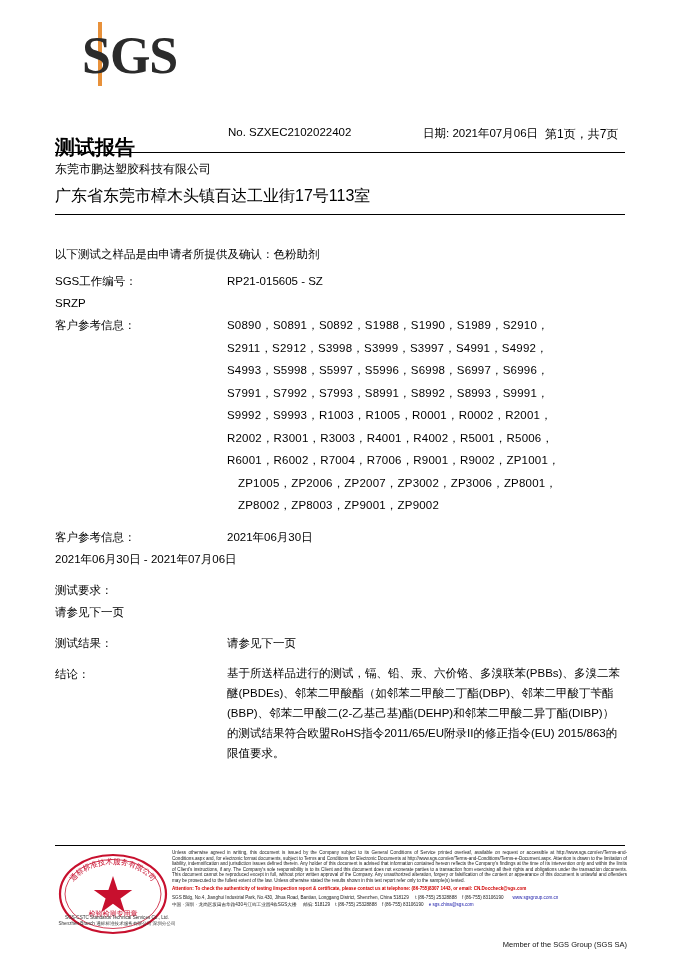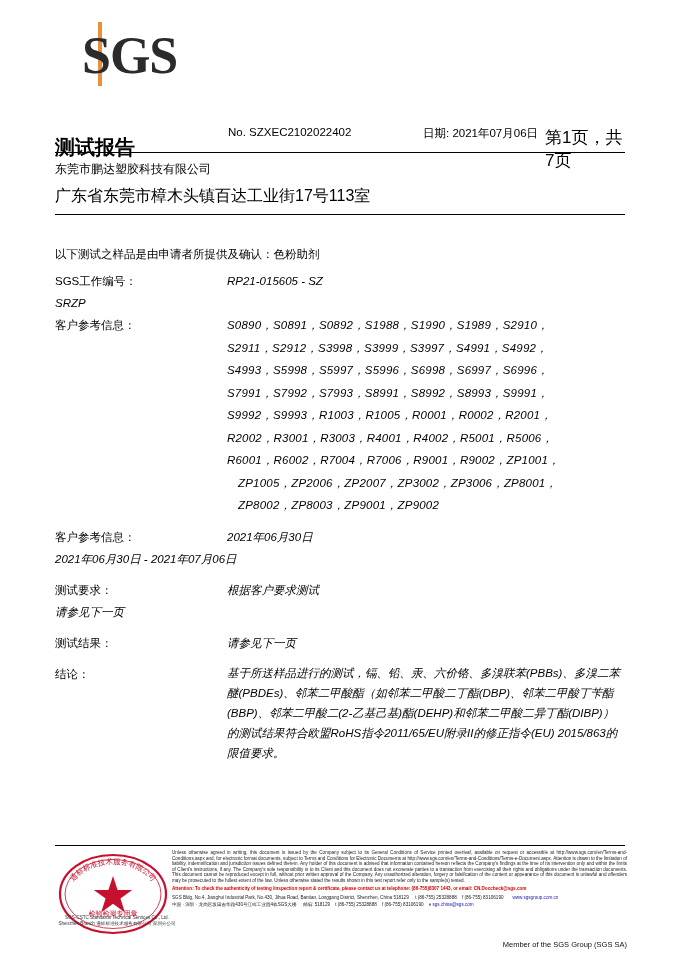--- a/index.html
+++ b/index.html
@@ -73,21 +73,21 @@
     position: absolute;
     left: 368px;
     top: 4px;
     font-size: 11.5px;
     text-align: right;
   }
   .doc-page {
     position: absolute;
     left: 490px;
     top: 4px;
-    font-size: 17px;
+    font-size: 12px;
   }
   .title-rule {
     position: absolute;
     left: 55px;
     top: 152px;
     width: 570px;
     height: 1px;
     background: #000;
   }
 
@@ -139,21 +139,20 @@
     flex: 0 0 172px;
     font-size: 11.5px;
     line-height: 22px;
     color: #000;
   }
   .field-value {
     flex: 1;
     font-size: 11.5px;
     line-height: 22px;
     color: #000;
-    font-style: italic;
   }
   .field-value.mono-ish {
     letter-spacing: 0.2px;
   }
   .ref-lines div {
     line-height: 22.5px;
     white-space: nowrap;
   }
   .ref-lines div.indent {
     padding-left: 11px;
@@ -287,21 +286,20 @@
     </div>
 
     <div class="field-row">
       <div class="field-value">2021年06月30日 - 2021年07月06日</div>
     </div>
 
     <div class="gap-sm"></div>
 
     <div class="field-row">
       <div class="field-label">测试要求：</div>
-      <div class="field-value">根据客户要求测试</div>
     </div>
 
     <div class="field-row">
       <div class="field-value">请参见下一页</div>
     </div>
 
     <div class="gap-sm"></div>
 
     <div class="field-row">
       <div class="field-label">测试结果：</div>

